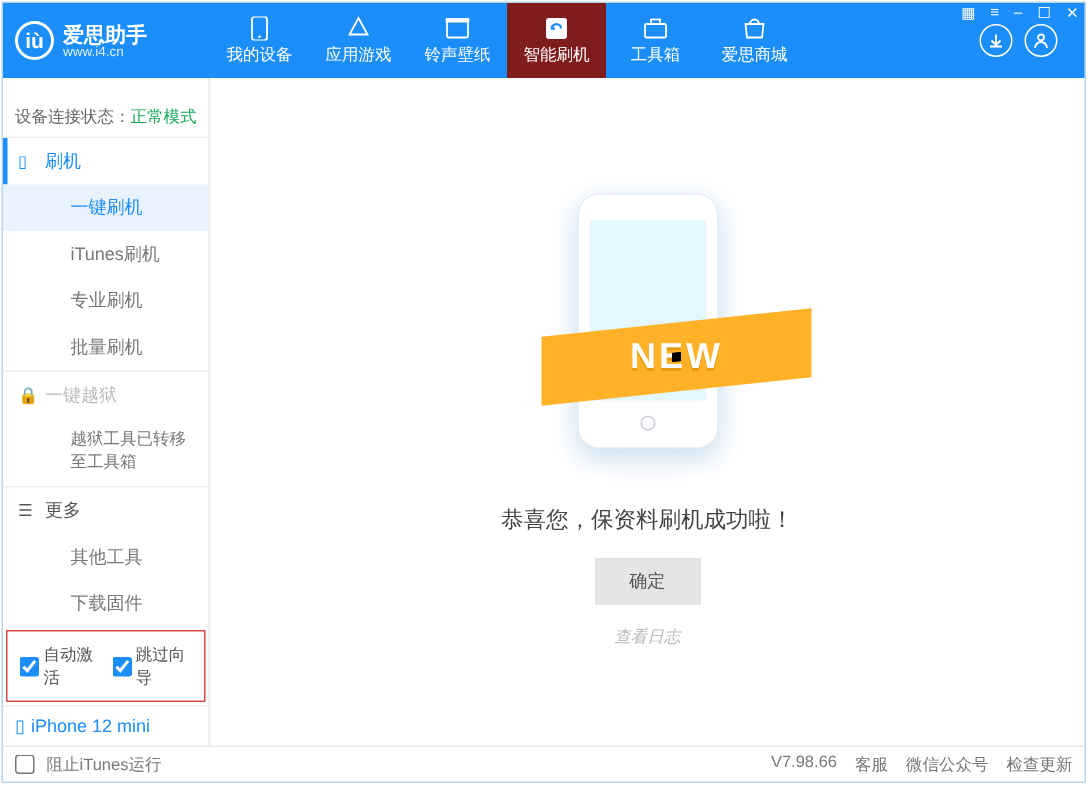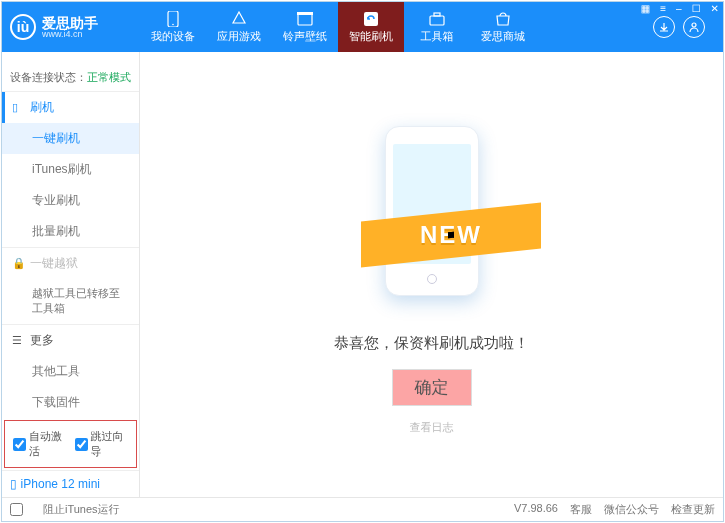--- a/index.html
+++ b/index.html
@@ -23,43 +23,43 @@
 .circ-btn { width: 22px; height: 22px; border: 1px solid #fff; border-radius: 50%; display: flex; align-items: center; justify-content: center; cursor: pointer; font-size: 12px; }
 
 .body { flex: 1; display: flex; overflow: hidden; }
 .sidebar { width: 138px; border-right: 1px solid #e6e6e6; display: flex; flex-direction: column; font-size: 12px; color: #666; }
 .status-line { padding: 6px 8px; font-size: 11px; margin-top: 12px; }
 .status-value { color: #19a85b; }
 .section { border-top: 1px solid #eee; }
 .section-header { display: flex; align-items: center; gap: 6px; padding: 7px 10px; color: #555; }
 .section-header.blue { color: #1b8efa; border-left: 3px solid #1b8efa; padding-left: 7px; }
 .section-icon { width: 12px; font-size: 11px; }
-.sub-item { padding: 7px 10px 7px 30px; cursor: pointer; color: #777; }
+.sub-item { padding: 7px 10px 7px 45px; cursor: pointer; color: #777; }
 .sub-item.active { background: #e8f3ff; color: #1b8efa; }
 .sub-item.note { font-size: 11px; line-height: 1.4; }
 .checks { padding: 8px; display: flex; gap: 8px; border: 1px solid #d84b4b; margin: 2px; }
 .check { display: flex; align-items: center; gap: 3px; font-size: 11px; color: #555; }
 .check input { accent-color: #1b8efa; }
 .device { padding: 6px 8px; border-top: 1px solid #eee; }
 .device-name { color: #1b8efa; font-size: 12px; display: flex; align-items: center; gap: 4px; }
 
 .main { flex: 1; display: flex; flex-direction: column; align-items: center; justify-content: center; position: relative; }
 .phone-illus { width: 130px; height: 200px; position: relative; margin-bottom: 20px; }
 .phone-body { position: absolute; left: 18px; top: 12px; width: 94px; height: 170px; background: #fff; border-radius: 14px; box-shadow: 0 6px 18px rgba(30,120,200,0.25); border: 1px solid #e8eef5; }
 .phone-screen { position: absolute; left: 26px; top: 30px; width: 78px; height: 120px; background: #e4f7ff; border-radius: 2px; }
 .phone-home { position: absolute; left: 60px; top: 160px; width: 10px; height: 10px; border: 1px solid #ccd; border-radius: 50%; }
 .ribbon { position: absolute; top: 98px; left: -6px; width: 180px; height: 46px; background: #ffb127; transform: skewY(-6deg); display: flex; align-items: center; justify-content: center; }
 .ribbon::before, .ribbon::after { content: ""; position: absolute; width: 0; height: 0; border-style: solid; }
 .ribbon span { color: #fff; font-weight: 900; font-size: 24px; letter-spacing: 2px; text-shadow: 0 2px 0 #e69a10; transform: skewY(6deg); }
 .success-text { font-size: 15px; color: #444; margin-bottom: 16px; }
-.ok-btn { border: 1px solid #ddd; background: #fca5a5; padding: 6px 22px; font-size: 17px; color: #555; cursor: pointer; }
-.log-link { margin-top: 14px; font-size: 11px; color: #bbb; cursor: pointer; }
+.ok-btn { border: 1px solid #ddd; background: #e5e5e5; padding: 6px 22px; font-size: 12px; color: #555; cursor: pointer; }
+.log-link { margin-top: 14px; font-size: 11px; color: #bbb; cursor: pointer; font-style: italic; }
 
 .footer { height: 24px; border-top: 1px solid #e6e6e6; display: flex; align-items: center; justify-content: space-between; padding: 0 8px; font-size: 11px; color: #777; }
-.footer-left { display: flex; align-items: center; gap: 20px; }
+.footer-left { display: flex; align-items: center; gap: 8px; }
 .footer-right { display: flex; gap: 12px; }
 svg { display: block; }
 </style>
 </head>
 <body>
 
 <div class="window">
   <div class="header">
     <div class="win-controls">
       <span>▦</span>

